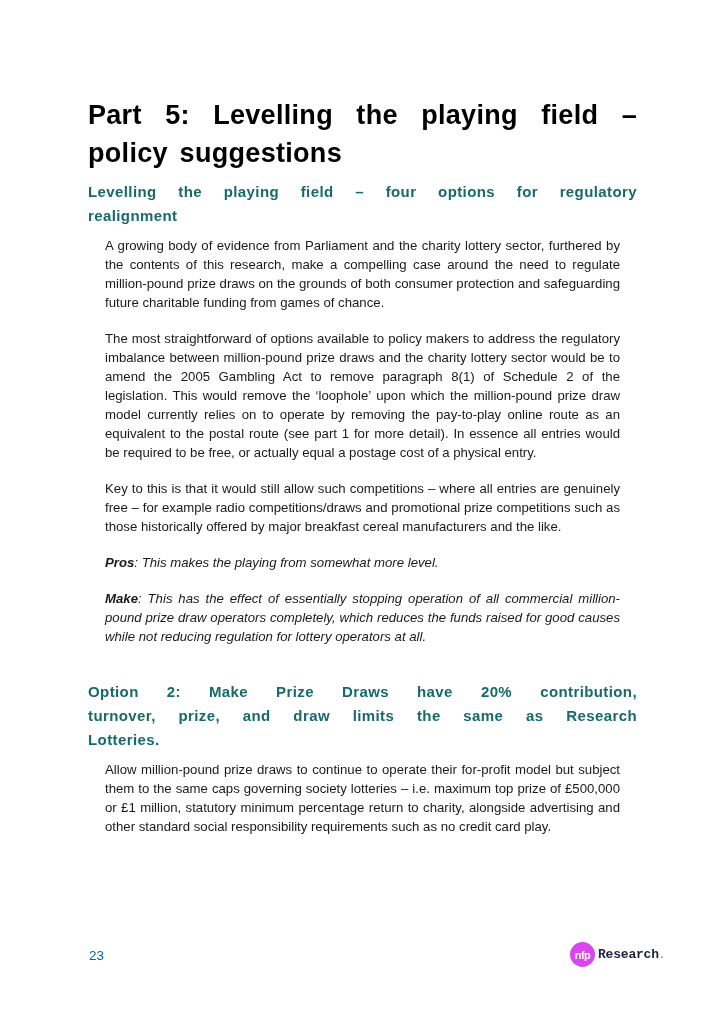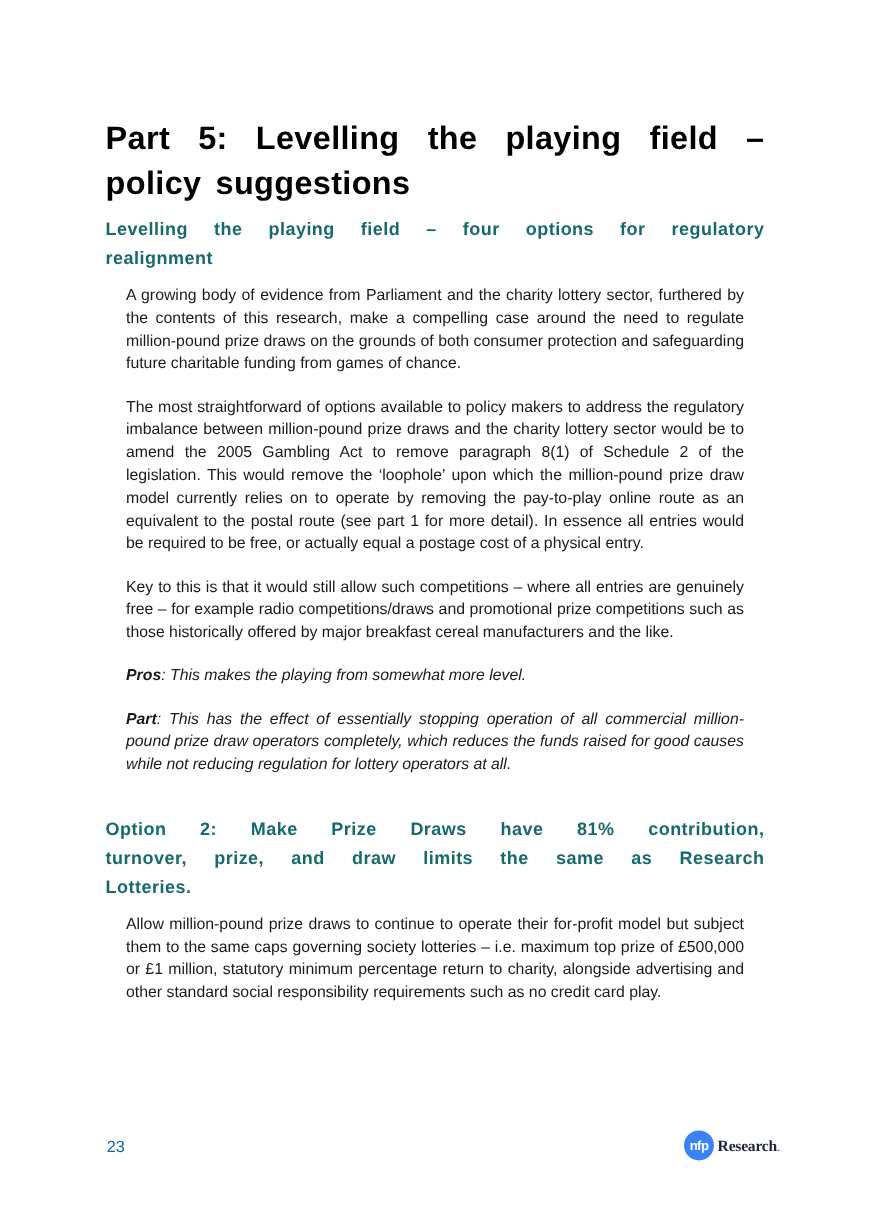--- a/index.html
+++ b/index.html
@@ -79,32 +79,32 @@
       left: 570px;
       top: 942px;
       display: flex;
       align-items: center;
       gap: 3px;
     }
     .logo-circle {
       width: 25px;
       height: 25px;
       border-radius: 50%;
-      background: #3b82f6;
+      background: #d946ef;
       color: #ffffff;
       display: flex;
       align-items: center;
       justify-content: center;
       font-family: "Liberation Sans", sans-serif;
       font-weight: bold;
       font-size: 11px;
       letter-spacing: -0.5px;
     }
     .logo-text {
-      font-family: Liberation Serif, serif;
+      font-family: Liberation Mono, monospace;
       font-weight: bold;
       font-size: 13px;
       color: #1e2140;
       letter-spacing: -0.2px;
     }
     .logo-dot {
       color: #8a8fa8;
       font-size: 10px;
       font-weight: bold;
     }
@@ -125,24 +125,24 @@
 
   <p class="p" id="intro-para">A growing body of evidence from Parliament and the charity lottery sector, furthered by the contents of this research, make a compelling case around the need to regulate million-pound prize draws on the grounds of both consumer protection and safeguarding future charitable funding from games of chance.</p>
 
 
   <p class="p" id="opt1-para1">The most straightforward of options available to policy makers to address the regulatory imbalance between million-pound prize draws and the charity lottery sector would be to amend the 2005 Gambling Act to remove paragraph 8(1) of Schedule 2 of the legislation. This would remove the ‘loophole’ upon which the million-pound prize draw model currently relies on to operate by removing the pay-to-play online route as an equivalent to the postal route (see part 1 for more detail). In essence all entries would be required to be free, or actually equal a postage cost of a physical entry.</p>
 
   <p class="p" id="opt1-para2">Key to this is that it would still allow such competitions – where all entries are genuinely free – for example radio competitions/draws and promotional prize competitions such as those historically offered by major breakfast cereal manufacturers and the like.</p>
 
   <p class="p italic" id="opt1-pros"><span class="label-bold">Pros</span><span>: This makes the playing from somewhat more level.</span></p>
 
-  <p class="p italic" id="opt1-cons"><span class="label-bold">Part</span><span>: This has the effect of essentially stopping operation of all commercial million-pound prize draw operators completely, which reduces the funds raised for good causes while not reducing regulation for lottery operators at all.</span></p>
+  <p class="p italic" id="opt1-cons"><span class="label-bold">Make</span><span>: This has the effect of essentially stopping operation of all commercial million-pound prize draw operators completely, which reduces the funds raised for good causes while not reducing regulation for lottery operators at all.</span></p>
 
   <h2 class="h2" id="opt2-heading">
-    <span class="jl">Option 2: Make Prize Draws have 81% contribution,</span>
+    <span class="jl">Option 2: Make Prize Draws have 20% contribution,</span>
     <span class="jl">turnover, prize, and draw limits the same as Research</span>
     <span>Lotteries.</span>
   </h2>
 
   <p class="p" id="opt2-para1">Allow million-pound prize draws to continue to operate their for-profit model but subject them to the same caps governing society lotteries – i.e. maximum top prize of £500,000 or £1 million, statutory minimum percentage return to charity, alongside advertising and other standard social responsibility requirements such as no credit card play.</p>
 </div>
 
 <div class="footer-page-number">23</div>
 
 <div class="footer-logo">

